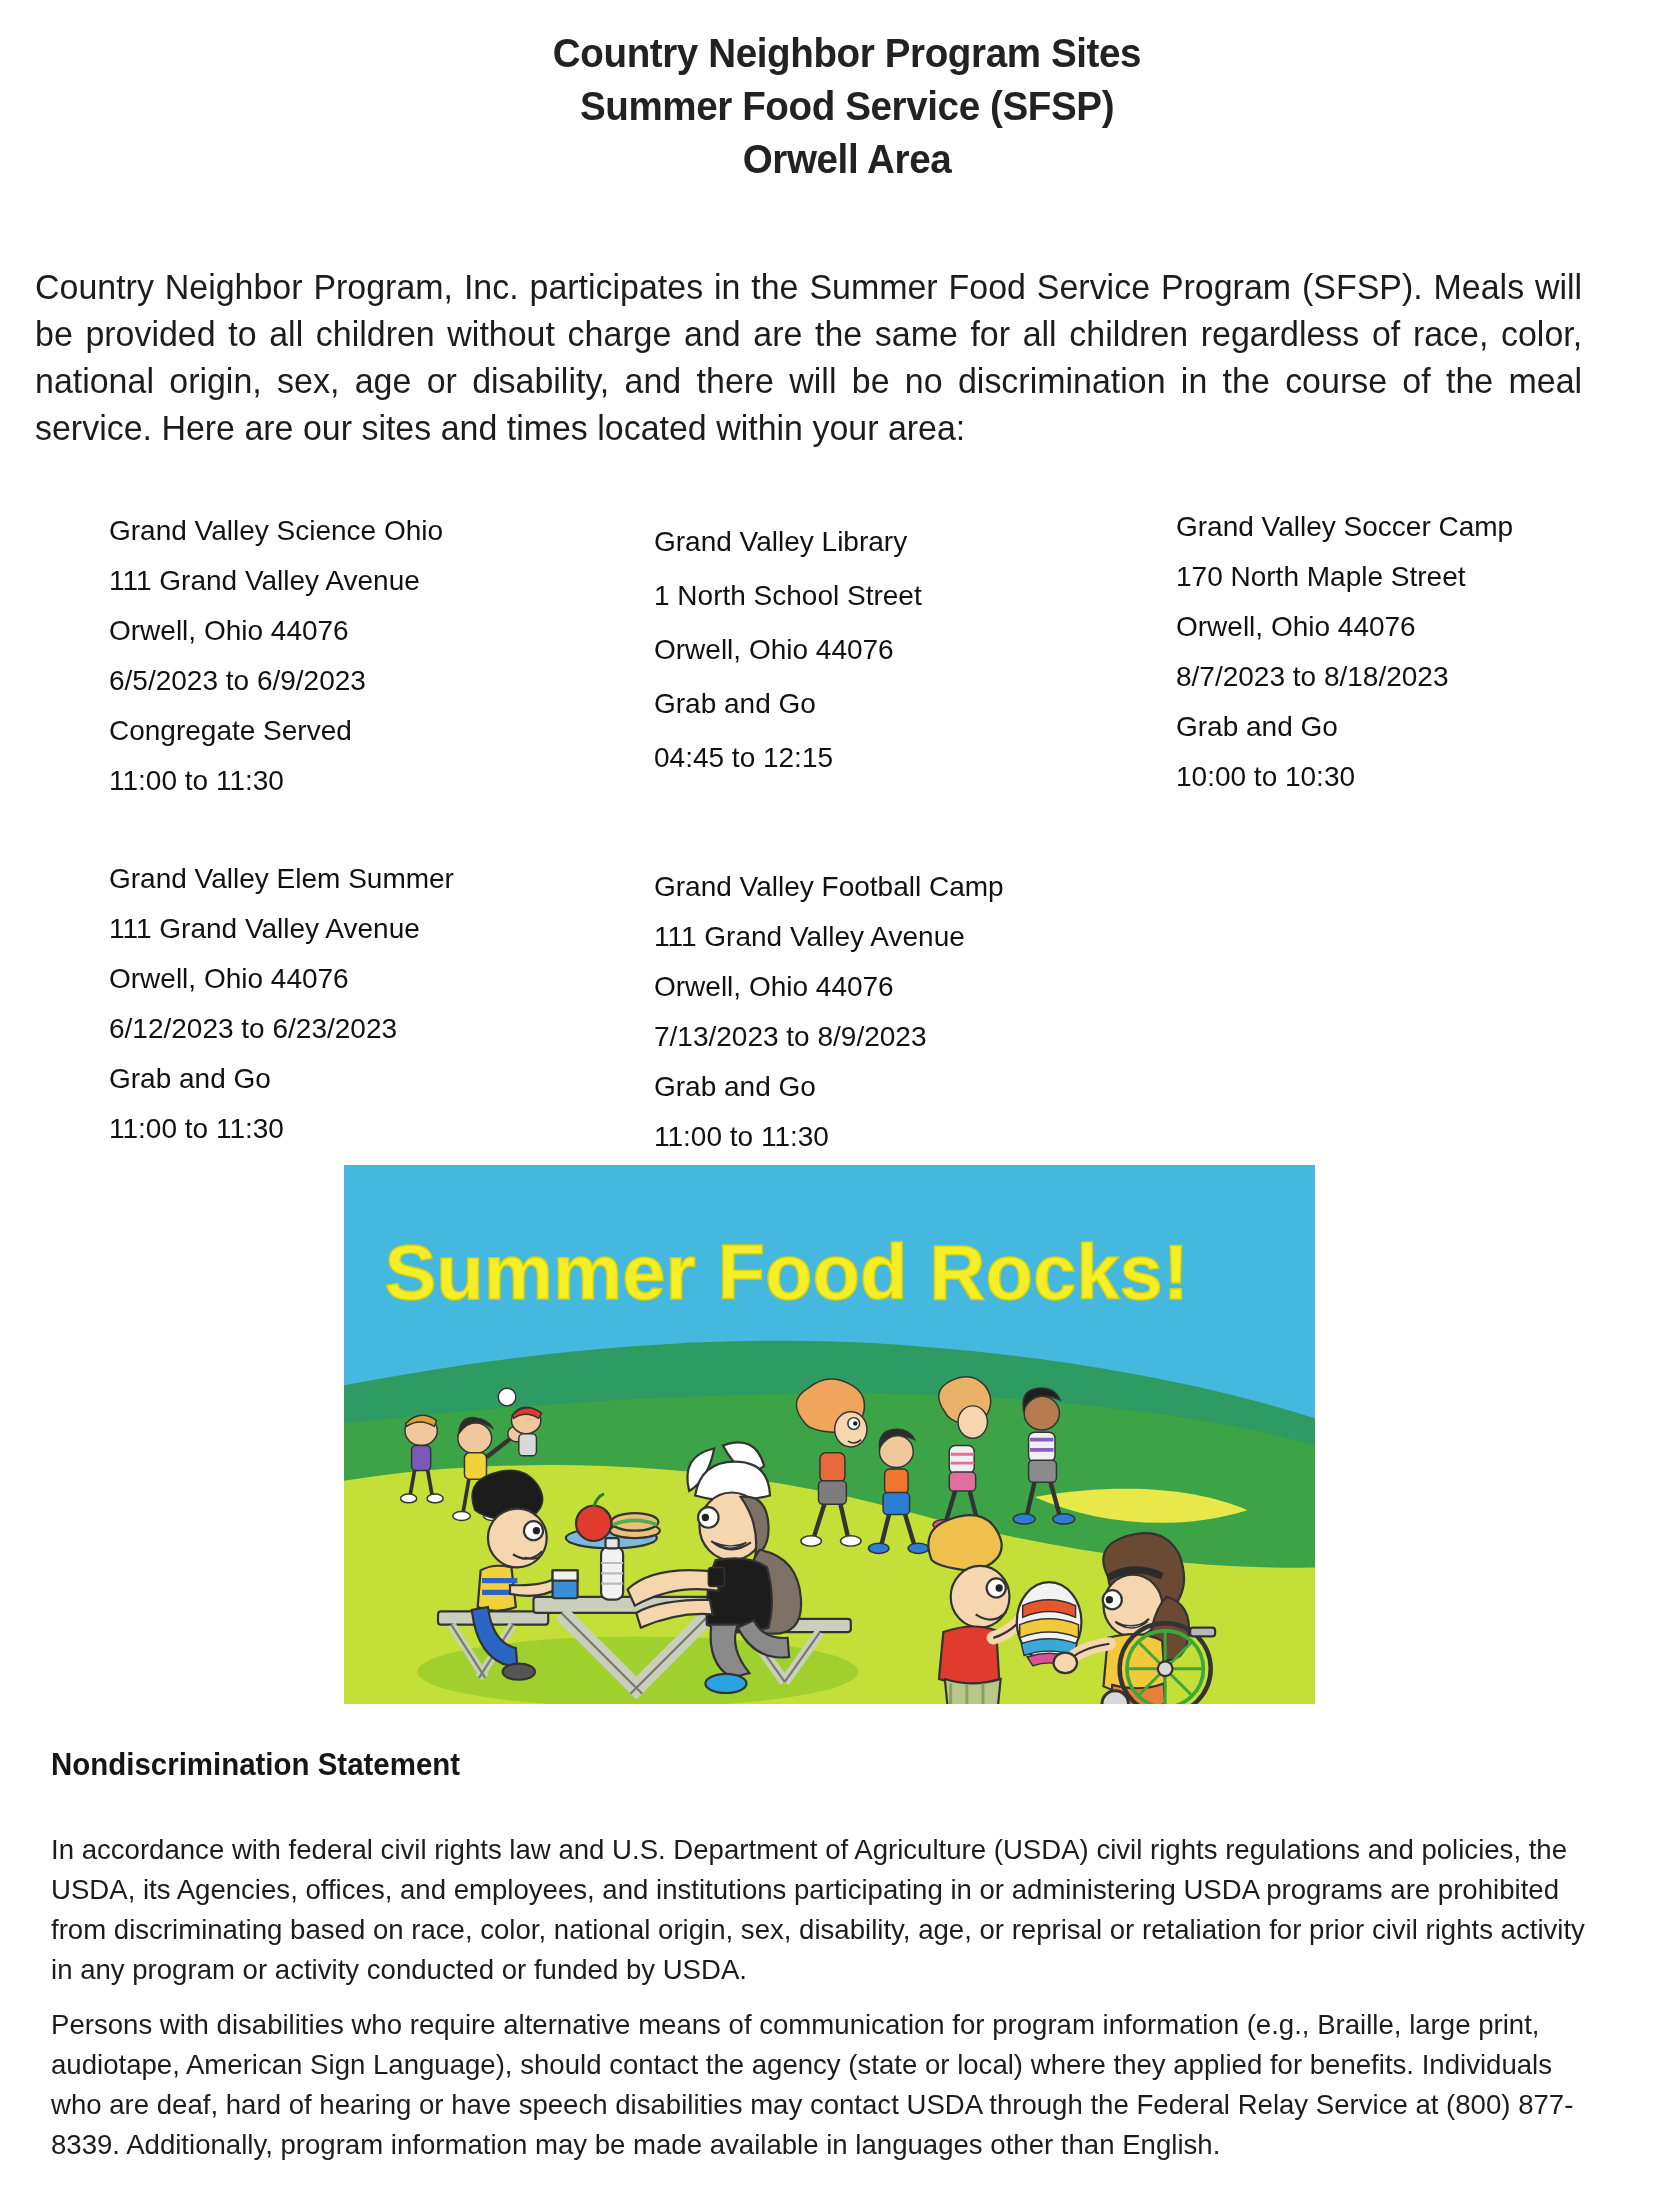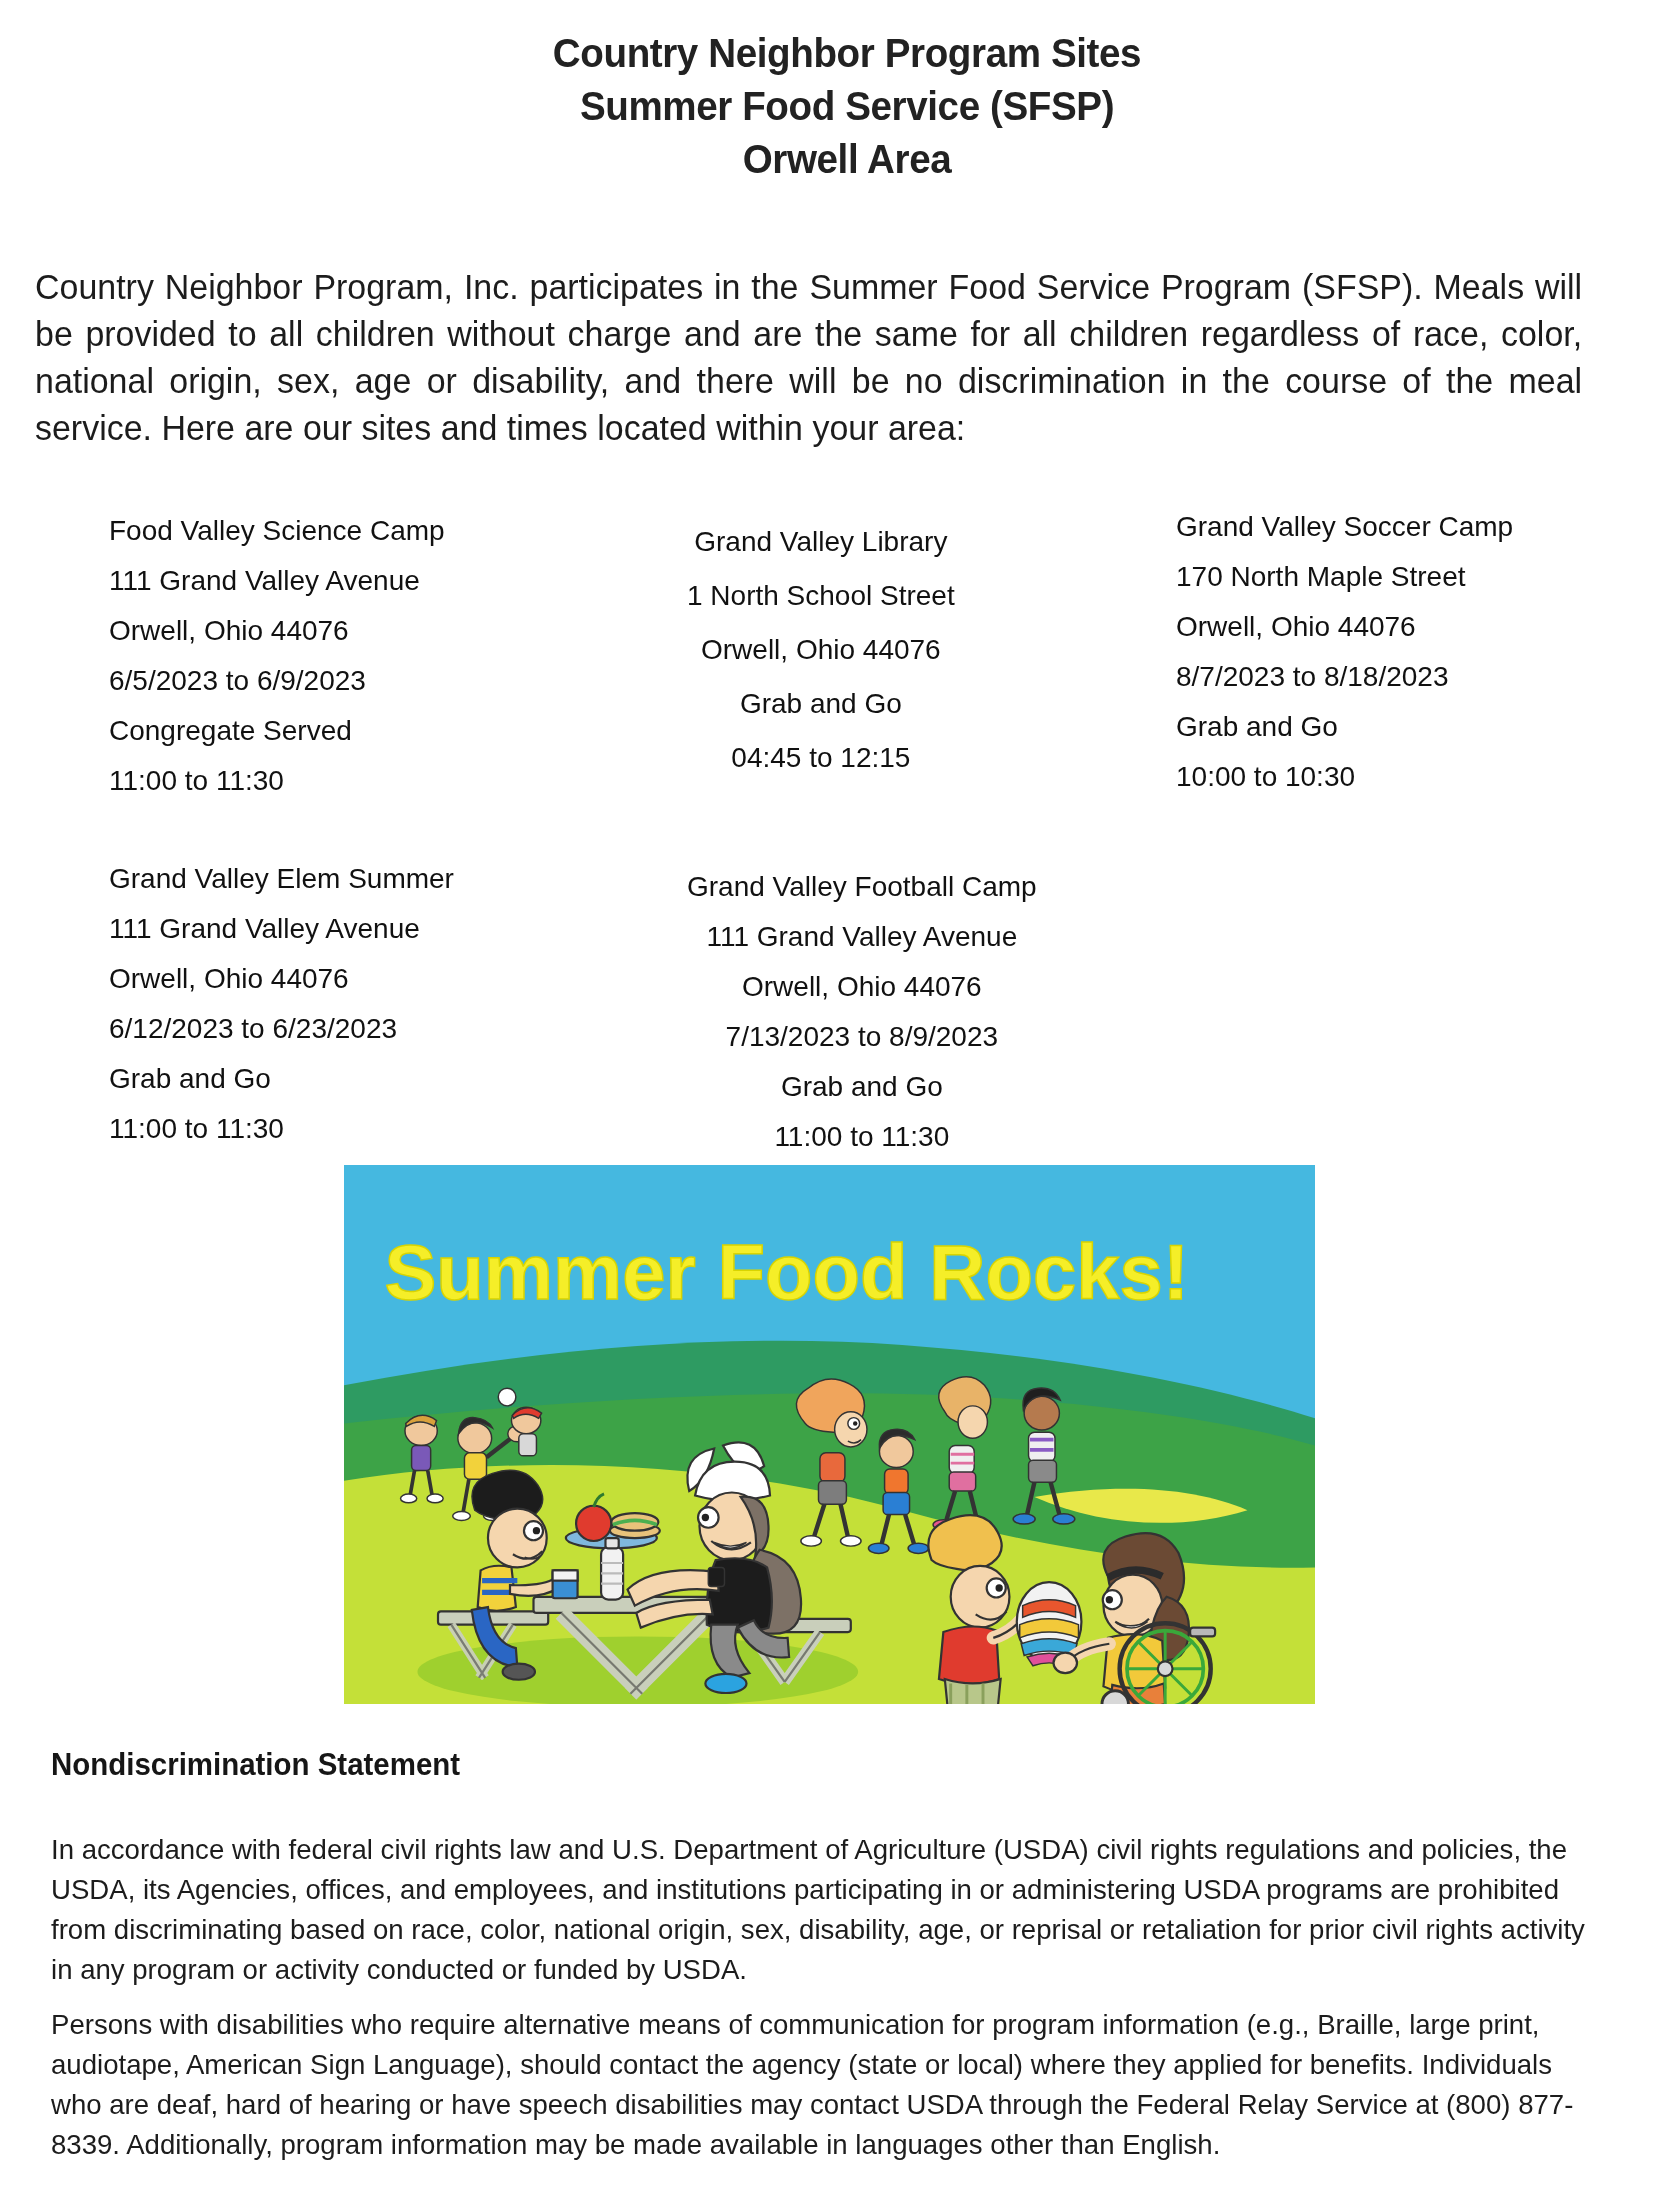--- a/index.html
+++ b/index.html
@@ -62,21 +62,21 @@
     font-size: 28px;
     line-height: 51px;
     color: #111111;
     white-space: nowrap;
   }
   .site-card .ln { display: block; }
   .site-card .site-title { display: block; }
 
   
   .c1 { left: 109px; }
-  .c2 { left: 687px; text-align: center; }
+  .c2 { left: 654px; }
   .c3 { left: 1176px; }
   .r1 { top: 0px; }
   .r1b { top: 8.8px; }
   .r1c { top: -4.4px; }
   .r2 { top: 348px; }
   .r2b { top: 356px; }
 
   
   .lead-tight { line-height: 50px; }
   .lead-loose { line-height: 54px; }
@@ -125,21 +125,21 @@
   <div class="tline">Country Neighbor Program Sites</div>
   <div class="tline">Summer Food Service (SFSP)</div>
   <div class="tline">Orwell Area</div>
 </div>
 
 <p id="intro">Country Neighbor Program, Inc. participates in the Summer Food Service Program (SFSP). Meals will be provided to all children without charge and are the same for all children regardless of race, color, national origin, sex, age or disability, and there will be no discrimination in the course of the meal service.  Here are our sites and times located within your area:</p>
 
 <div id="sites">
 
   <div class="site-card c1 r1 lead-tight">
-    <span class="ln site-title">Food Valley Science Camp</span>
+    <span class="ln site-title">Grand Valley Science Ohio</span>
     <span class="ln">111 Grand Valley Avenue</span>
     <span class="ln">Orwell, Ohio 44076</span>
     <span class="ln">6/5/2023 to 6/9/2023</span>
     <span class="ln">Congregate Served</span>
     <span class="ln">11:00 to 11:30</span>
   </div>
 
   <div class="site-card c2 r1b lead-loose">
     <span class="ln site-title">Grand Valley Library</span>
     <span class="ln">1 North School Street</span>

